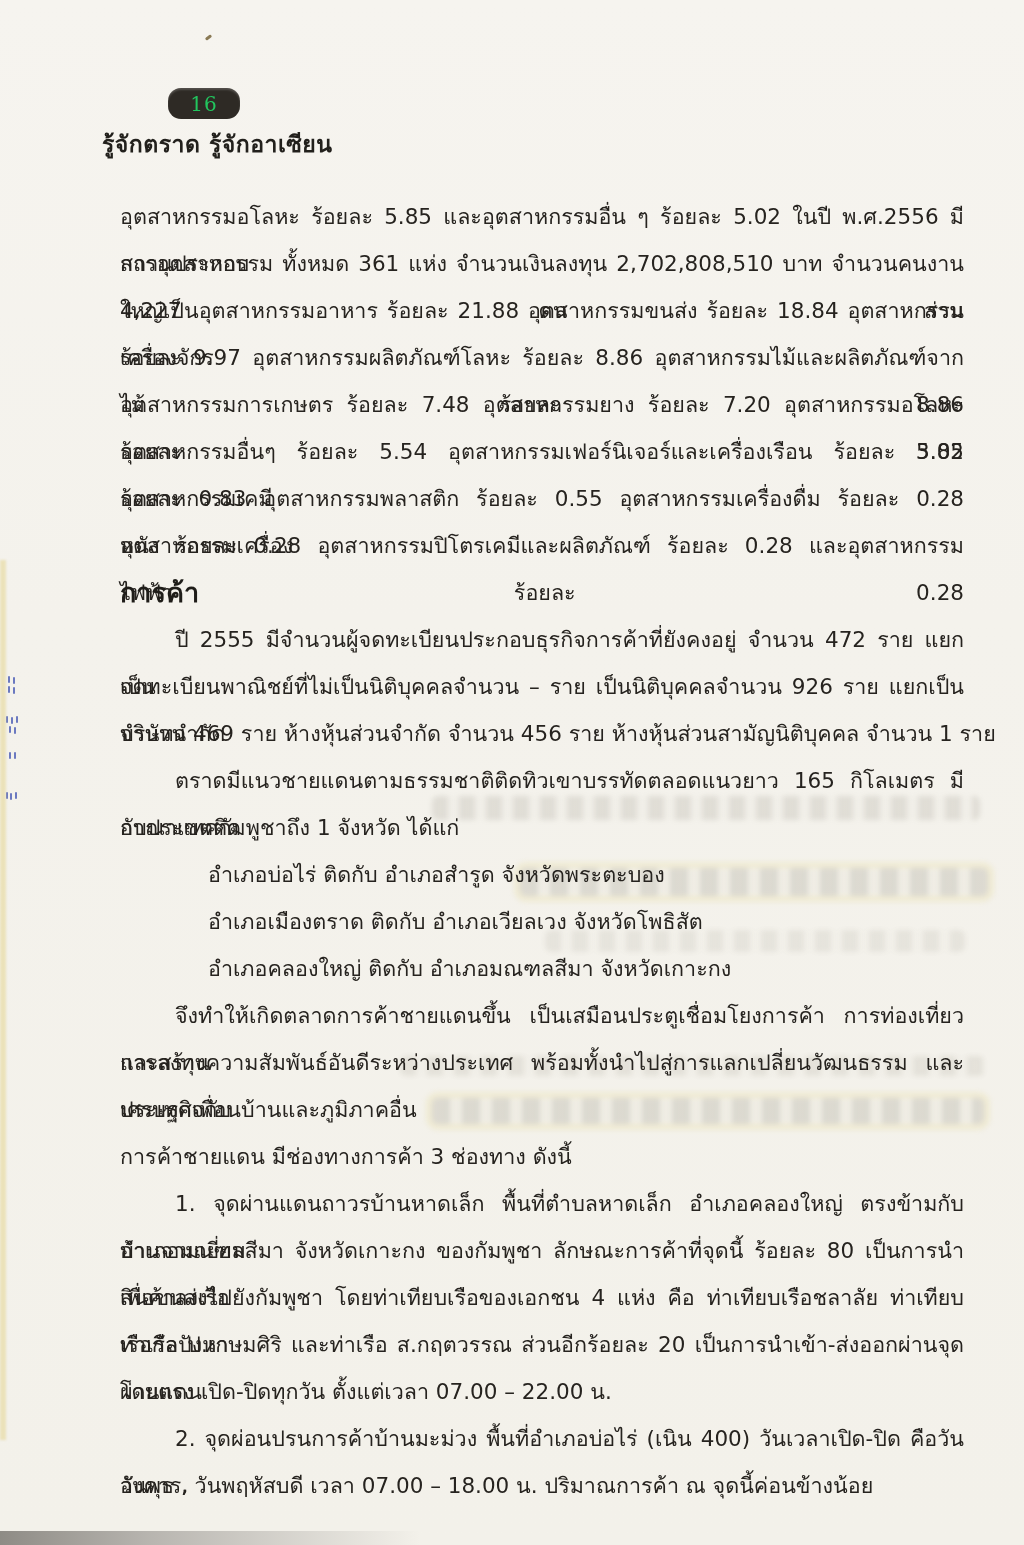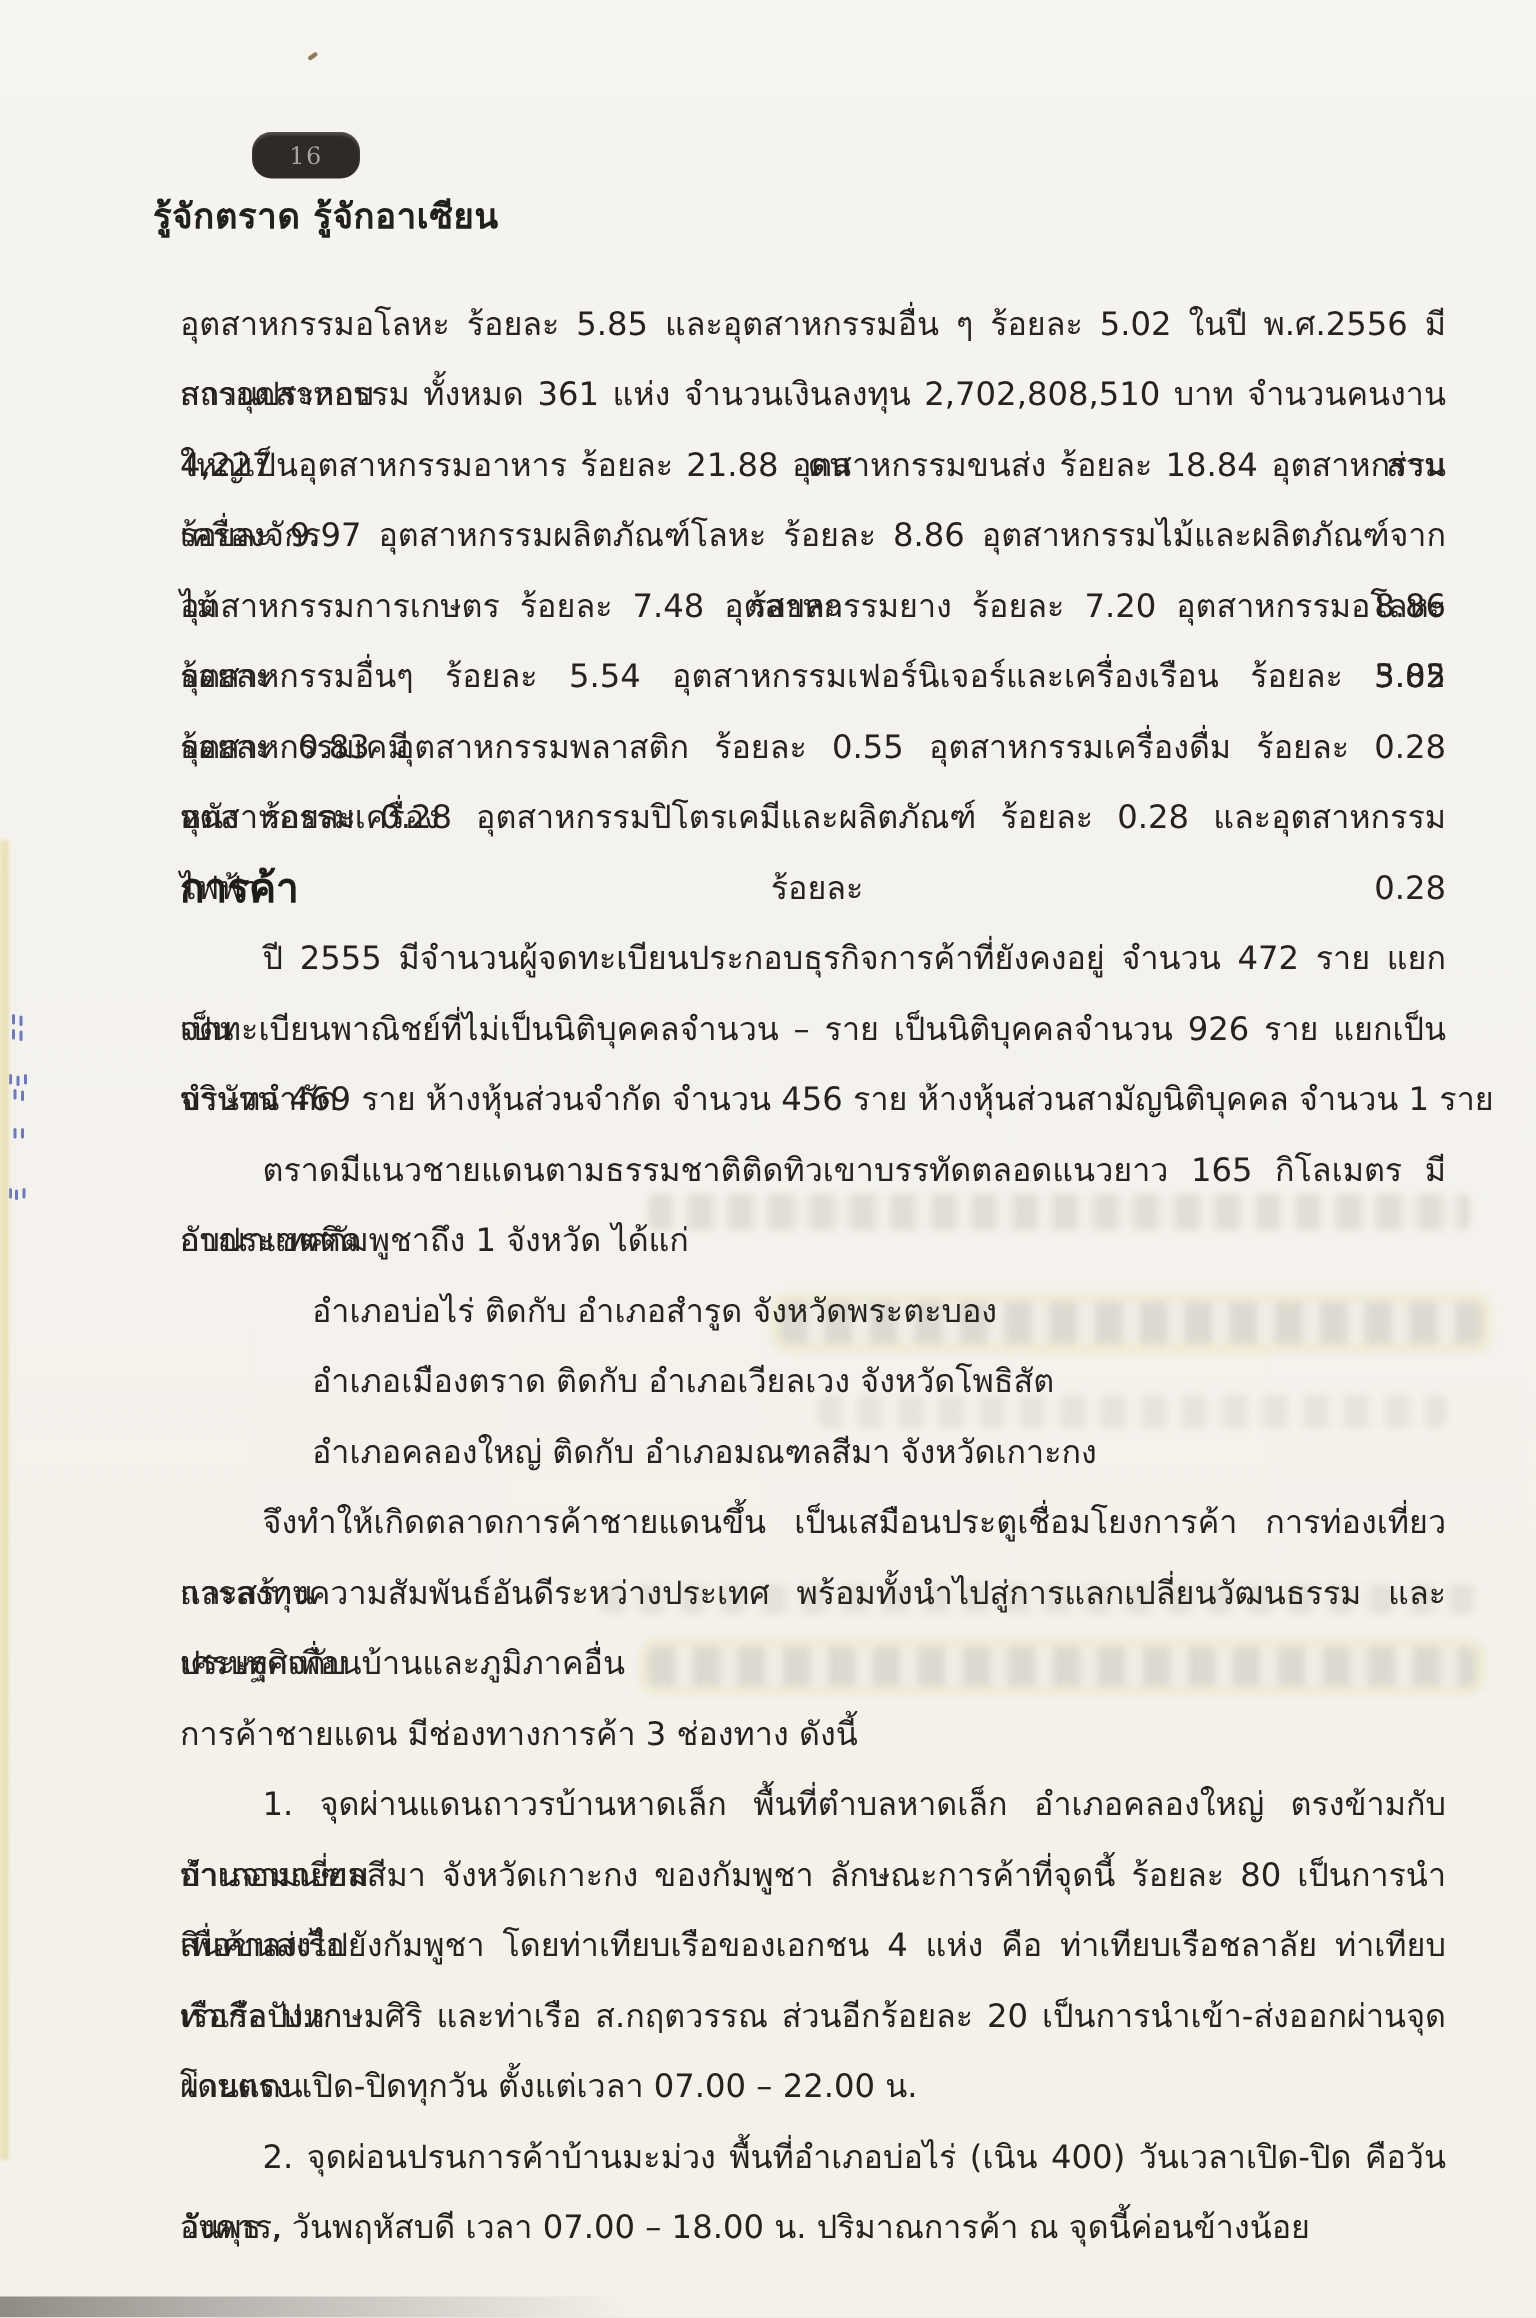--- a/index.html
+++ b/index.html
@@ -20,22 +20,22 @@
     position: absolute;
     left: 168px; top: 88px;
     width: 72px; height: 31px;
     background: #2e2a25;
     border-radius: 13px;
     display: flex; align-items: center; justify-content: center;
     box-shadow: inset 0 2px 2px rgba(255,255,255,0.18);
   }
   .badge span {
     font-family: "DejaVu Serif", "Liberation Serif", serif;
-    font-size: 16px;
-    color: #a3a3a3;
+    font-size: 20px;
+    color: #22c55e;
     letter-spacing: 1px;
   }
 
   
   .book-header {
     position: absolute;
     left: 102px; top: 126px;
     font-size: 23px;
     font-weight: 600;
     color: #22201c;

